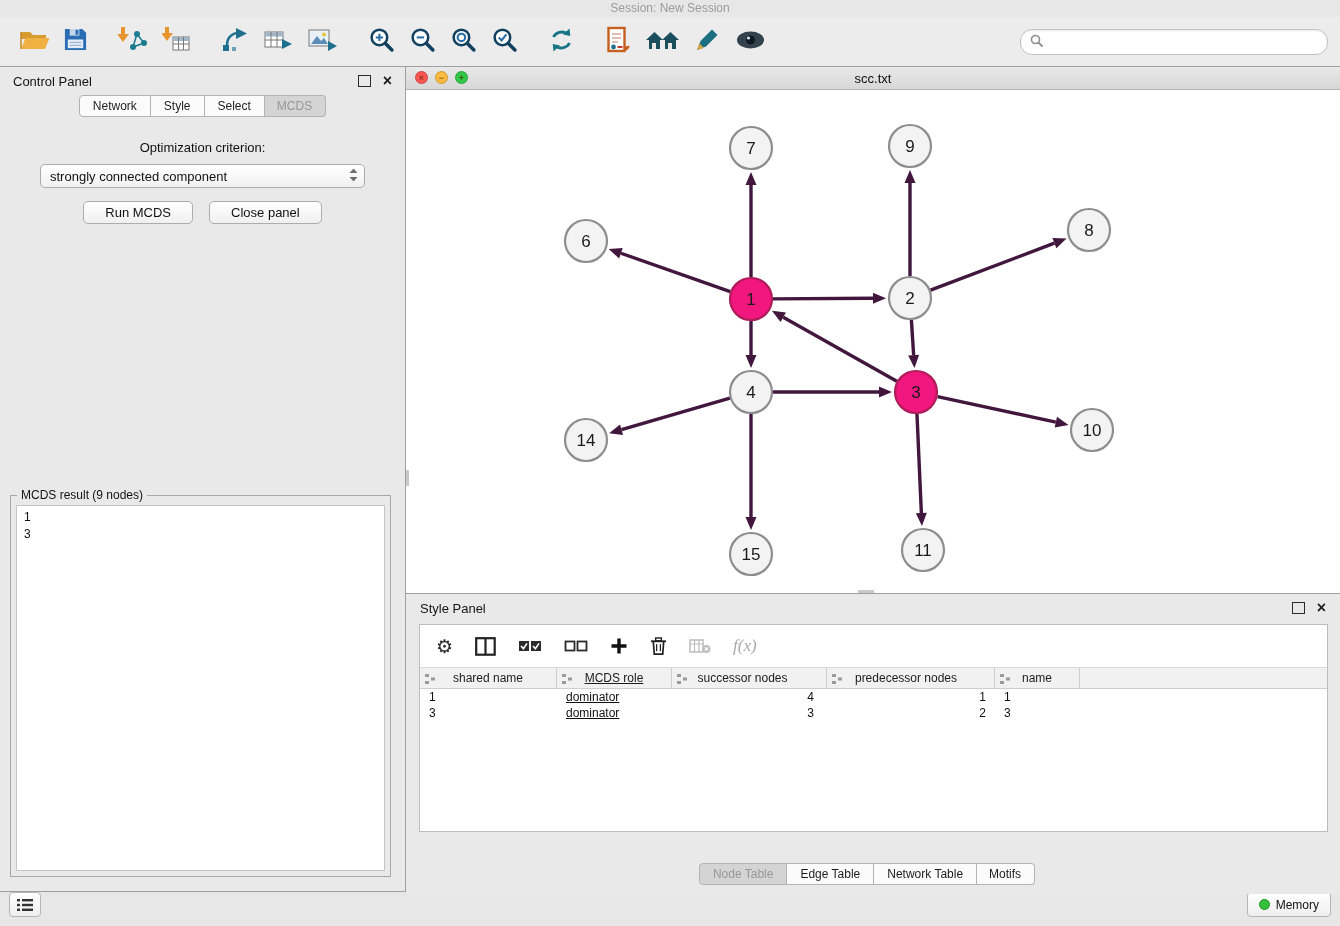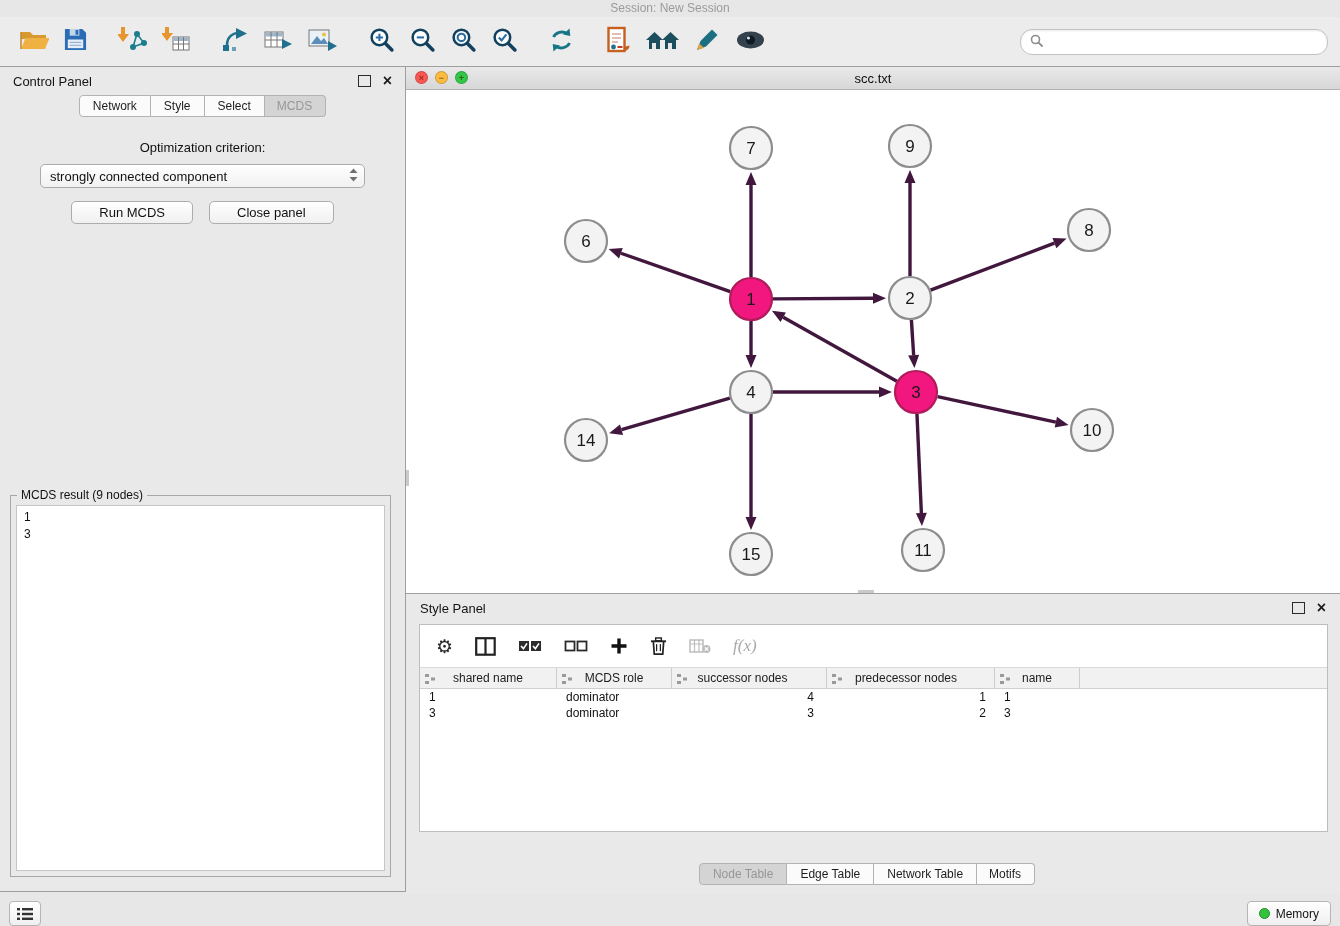--- a/index.html
+++ b/index.html
@@ -27,21 +27,21 @@
   .win-close{font-size:16px;font-weight:bold;color:#1c1c1c;line-height:12px;}
   .seg-tabs{display:flex;justify-content:center;align-items:center;}
   .seg-tab{border:1px solid #b3b3b3;border-left:none;background:#fbfbfb;padding:3px 13px;font-size:12px;color:#1d1d1d;}
   .seg-tab:first-child{border-left:1px solid #b3b3b3;border-radius:4px 0 0 4px;}
   .seg-tab:last-child{border-radius:0 4px 4px 0;padding-left:12px;}
   .seg-tab.active{background:#d4d4d4;color:#979797;}
   .cp-opt-label{text-align:center;font-size:13px;color:#111;margin-top:23px;}
   .cp-select{margin:9px auto 0 auto;width:310px;height:22px;border:1px solid #ababab;border-radius:5px;background:linear-gradient(#ffffff,#f1f1f1);display:flex;align-items:center;padding:0 4px 0 9px;font-size:13px;color:#111;}
   .cp-select .sel-text{flex:1;}
   .cp-buttons{display:flex;justify-content:center;gap:16px;margin-top:13px;}
-  .cp-btn{border:1px solid #adadad;border-radius:5px;background:linear-gradient(#ffffff,#f0f0f0);padding:3px 27px;font-size:13px;color:#111;}
+  .cp-btn{border:1px solid #adadad;border-radius:5px;background:linear-gradient(#ffffff,#f0f0f0);padding:3px 21px;font-size:13px;color:#111;}
   .result-box{position:absolute;top:428px;left:10px;right:14px;bottom:14px;border:1px solid #a8a8a8;}
   .result-title{position:absolute;top:-8px;left:6px;background:#e9e9e9;padding:0 4px;font-size:12px;color:#111;}
   .result-list{position:absolute;top:9px;left:5px;right:5px;bottom:5px;background:#fff;border:1px solid #c6c6c6;font-size:12px;color:#111;padding:3px 7px;line-height:17px;overflow:hidden;}
 
   
   .right-side{flex:1;display:flex;flex-direction:column;min-width:0;}
   .net-window{height:526px;flex:0 0 auto;display:flex;flex-direction:column;}
   .net-titlebar{height:22px;background:linear-gradient(#e9e9e9,#d7d7d7);border-bottom:1px solid #b3b3b3;display:flex;align-items:center;position:relative;flex:0 0 auto;}
   .traffic{position:absolute;left:9px;top:4px;display:flex;gap:7px;}
   .light{width:13px;height:13px;border-radius:50%;display:flex;align-items:center;justify-content:center;font-size:9px;font-weight:bold;color:rgba(60,30,0,.6);border:1px solid rgba(0,0,0,.18);box-sizing:border-box;}
@@ -62,28 +62,28 @@
   .tp-tool{display:flex;align-items:center;justify-content:center;}
   .gear-glyph{font-size:19px;color:#2b2b2b;line-height:19px;}
   .fx-label{font-family:"Liberation Serif",serif;font-style:italic;font-size:17px;color:#a9a9a9;}
   .tp-grid{flex:1;overflow:hidden;}
   .tp-headrow{display:flex;height:20px;background:#f1f1f1;border-top:1px solid #dadada;border-bottom:1px solid #cfcfcf;}
   .thcell{position:relative;display:flex;align-items:center;justify-content:center;font-size:12px;color:#1c1c1c;border-right:1px solid #cdcdcd;box-sizing:border-box;}
   .thcell .sorticon{position:absolute;left:5px;top:5px;}
   .trow{display:flex;height:16px;align-items:center;font-size:12px;color:#111;}
   .tcell{box-sizing:border-box;padding:0 9px;overflow:hidden;white-space:nowrap;}
   .c0{width:137px;text-align:left;}
-  .c1{width:115px;text-align:left;}
+  .c1{width:115px;text-align:left;text-decoration:underline;}
   .c2{width:155px;text-align:right;padding-right:13px;}
   .c3{width:168px;text-align:right;padding-right:9px;}
   .c4{width:85px;text-align:left;}
   .tp-tabs{position:absolute;bottom:9px;left:0;right:12px;display:flex;justify-content:center;}
 
   
-  .statusbar{height:34px;flex:0 0 auto;border-top:1px solid #9f9f9f;background:#e7e7e7;display:flex;align-items:flex-end;padding:0 9px;}
+  .statusbar{height:34px;flex:0 0 auto;border-top:1px solid #9f9f9f;background:#e7e7e7;display:flex;align-items:flex-start;padding:0 9px;}
   .sb-left-btn{width:30px;height:23px;border:1px solid #b5b5b5;border-radius:4px;background:linear-gradient(#ffffff,#efefef);display:flex;align-items:center;justify-content:center;}
   .memory-btn{margin-left:auto;height:23px;border:1px solid #b5b5b5;border-radius:4px;background:linear-gradient(#ffffff,#efefef);display:flex;align-items:center;gap:6px;padding:0 11px;font-size:12px;color:#111;}
   .mem-dot{width:11px;height:11px;border-radius:50%;background:#35c13c;border:1px solid #1f8f27;box-sizing:border-box;}
 </style>
 </head>
 <body>
 
 <div class="app">
 
   <div class="titlebar">

